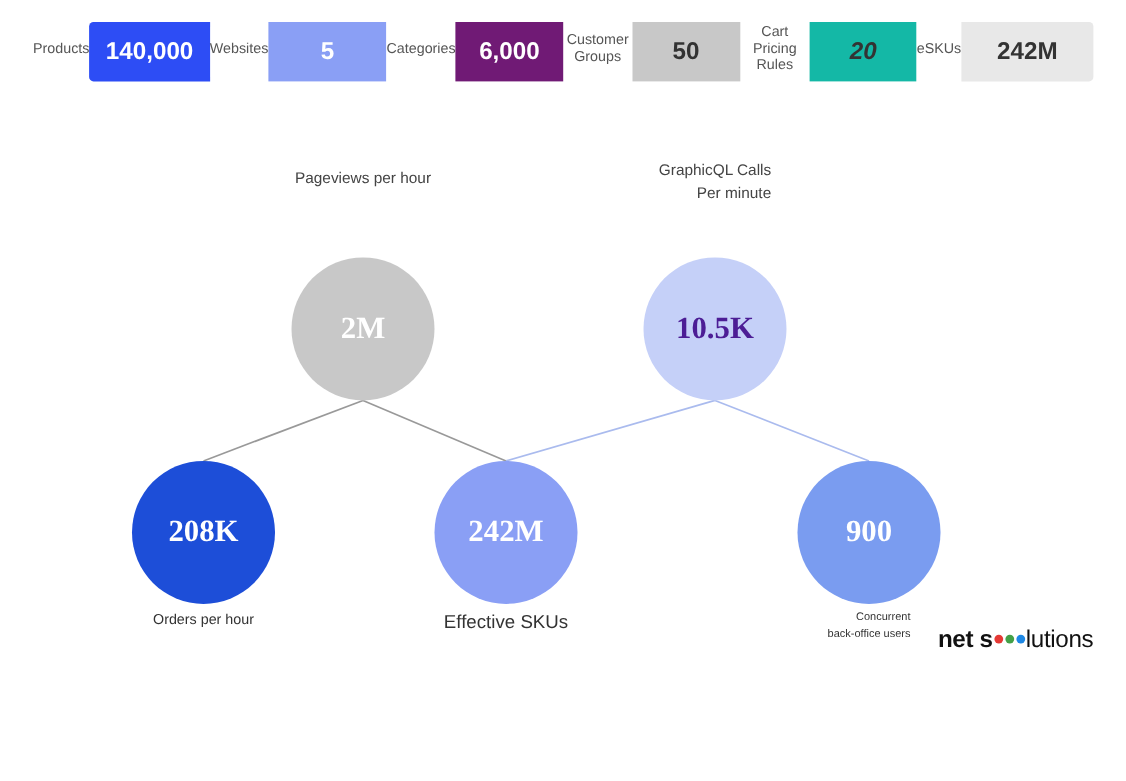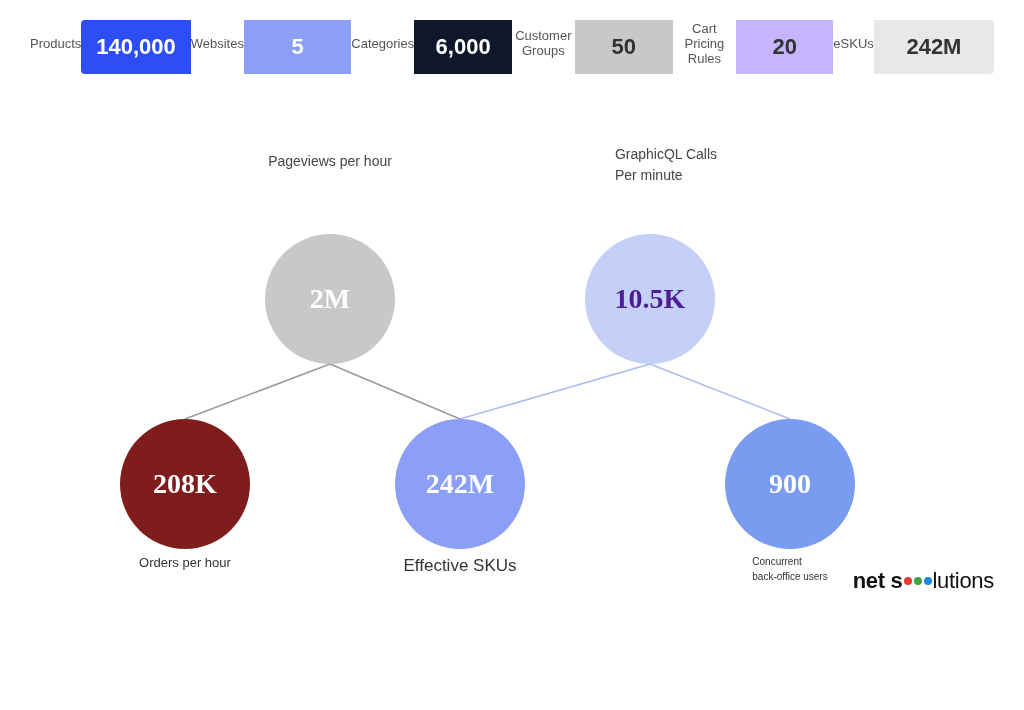--- a/index.html
+++ b/index.html
@@ -46,30 +46,31 @@
     .stat-value.blue-dark {
       background: #2d4df5;
       color: white;
       border-radius: 4px 0 0 4px;
     }
     .stat-value.blue-mid {
       background: #8a9ff5;
       color: white;
     }
     .stat-value.blue-light {
-      background: #0f172a;
+      background: #701a75;
       color: white;
     }
     .stat-value.neutral-dark {
       background: #c8c8c8;
       color: #333;
     }
     .stat-value.neutral-mid {
-      background: #c4b5fd;
-      color: #333;
+      background: #14b8a6;
+      color: #333;
+      font-style: italic;
     }
     .stat-value.neutral-light {
       background: #e8e8e8;
       color: #333;
       border-radius: 0 4px 4px 0;
     }
 
     
     .diagram-area {
       position: relative;
@@ -110,35 +111,35 @@
     .circle-gray {
       background: #c8c8c8;
     }
 
     .circle-light-blue-large {
       background: #c5d0f8;
       color: #4c1d95;
     }
 
     .circle-blue {
-      background: #7f1d1d;
+      background: #1d4ed8;
     }
 
     .circle-mid-blue {
       background: #7a9cf0;
     }
 
     .circle-medium-blue {
       background: #8a9ff5;
     }
 
     
     .circle-label {
       position: absolute;
-      text-align: left;
+      text-align: right;
       font-size: 13px;
       color: #333;
       line-height: 1.4;
     }
 
     
     .logo {
       position: absolute;
       bottom: 20px;
       right: 30px;
@@ -212,21 +213,21 @@
 
     <line x1="650" y1="270" x2="460" y2="325" stroke="#aabbee" stroke-width="1.5"></line>
 
     <line x1="650" y1="270" x2="790" y2="325" stroke="#aabbee" stroke-width="1.5"></line>
   </svg>
 
   <div class="circle-label" style="left: 330px; top: 58px; transform: translateX(-50%); font-size: 14px; color: #444;">
     <span>Pageviews per hour</span>
   </div>
 
-  <div class="circle-label" style="left: 666px; top: 50px; transform: translateX(-50%); font-size: 14px; color: #444; line-height: 1.5;">
+  <div class="circle-label" style="left: 650px; top: 50px; transform: translateX(-50%); font-size: 14px; color: #444; line-height: 1.5;">
     <span>GraphicQL Calls</span><br>
     <span>Per minute</span>
   </div>
 
   <div class="circle circle-large circle-gray" style="left: 330px; top: 205px;">
     <span>2M</span>
   </div>
 
   <div class="circle circle-large circle-light-blue-large" style="left: 650px; top: 205px;">
     <span>10.5K</span>

